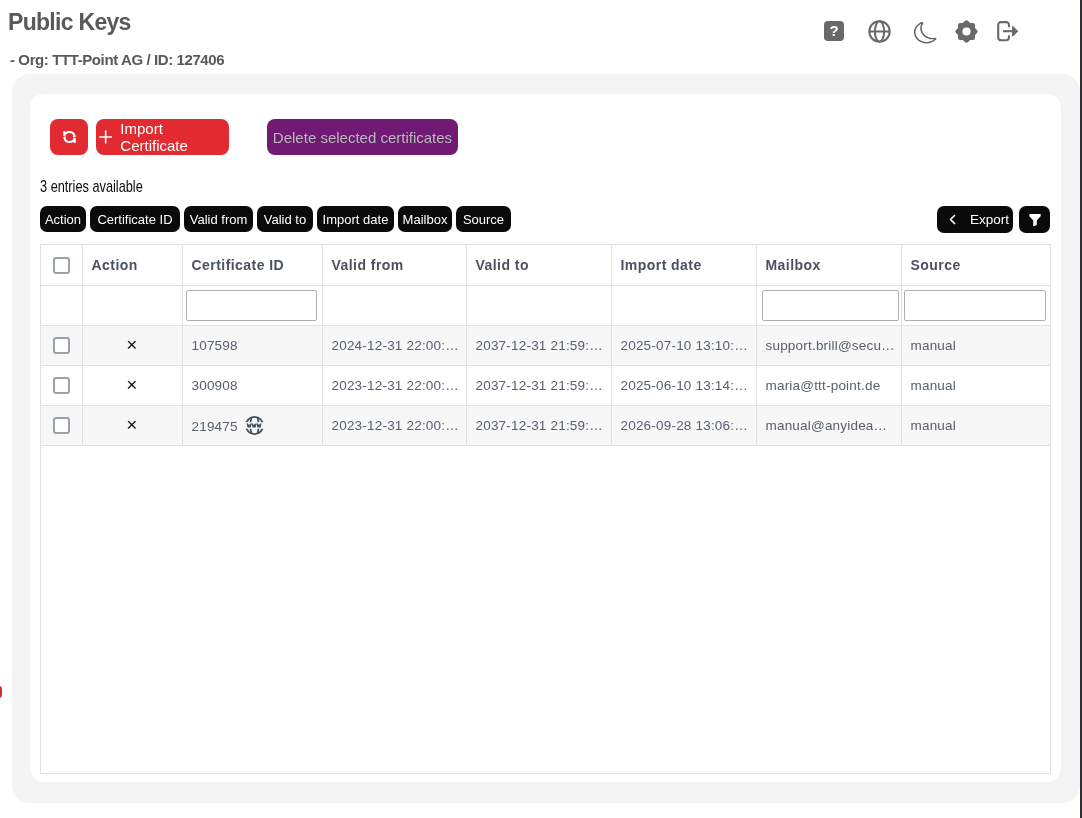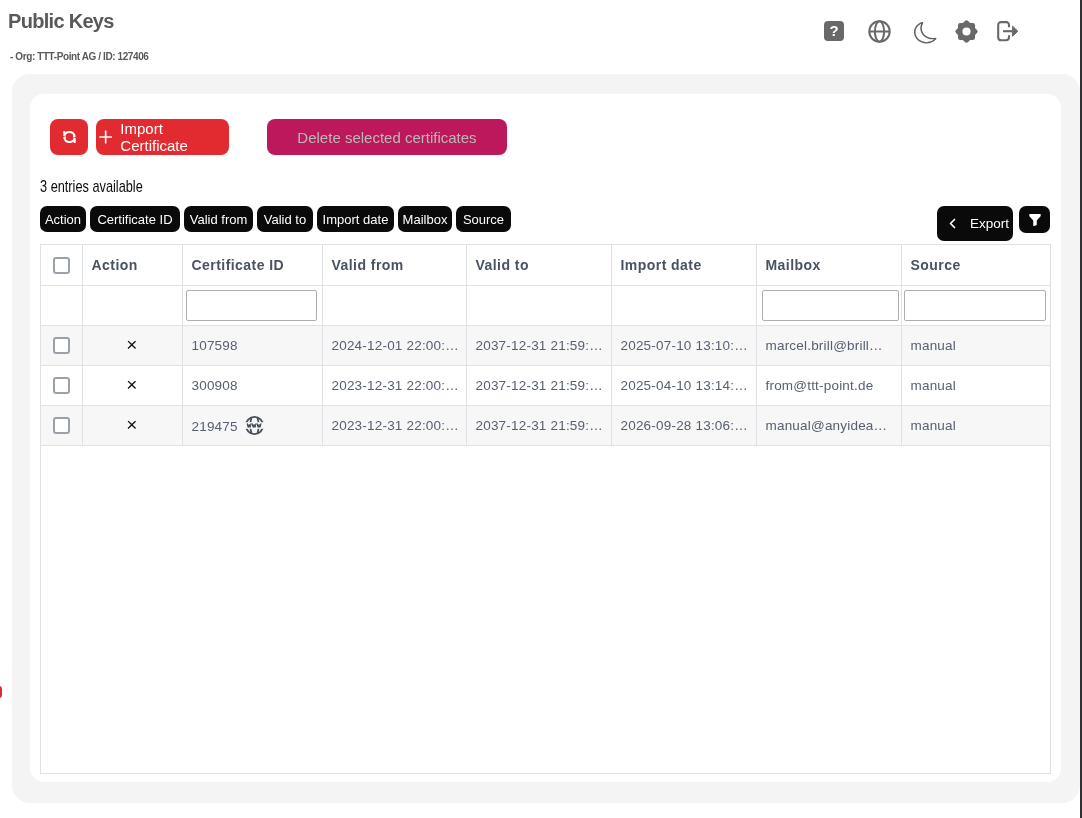--- a/index.html
+++ b/index.html
@@ -1,30 +1,30 @@
 <!DOCTYPE html>
 <html><head>
 <meta charset="utf-8">
 <style>
 *{margin:0;padding:0;box-sizing:border-box}
 html,body{width:1082px;height:818px;background:#fff;font-family:"Liberation Sans",sans-serif;overflow:hidden}
 body{position:relative}
-.title{position:absolute;left:8px;top:9px;font-size:20px;font-weight:bold;color:#595959;letter-spacing:-0.7px;line-height:1.2}
-.subtitle{position:absolute;left:10px;top:51px;font-size:10px;font-weight:bold;color:#595959;letter-spacing:-0.4px}
+.title{position:absolute;left:8px;top:9px;font-size:23px;font-weight:bold;color:#595959;letter-spacing:-0.7px;line-height:1.2}
+.subtitle{position:absolute;left:10px;top:51px;font-size:15px;font-weight:bold;color:#595959;letter-spacing:-0.4px}
 .icon{position:absolute}
 .outer{position:absolute;left:12px;top:74px;width:1068px;height:729px;background:#f4f4f5;border-radius:18px}
 .inner{position:absolute;left:30px;top:94px;width:1031px;height:688px;background:#fff;border-radius:14px}
 .btn{position:absolute;top:119px;height:36px;border-radius:8px;font-size:15px;display:flex;align-items:center;justify-content:center}
 .btn-refresh{left:50px;width:38px;background:#e22b30}
 .btn-import{left:96px;width:133px;background:#e22b30;color:#fff;gap:8px;padding-left:3px}
-.btn-delete{left:267px;width:240px;background:#be185d;color:#b9b9b9}
+.btn-delete{left:267px;width:191px;background:#701a75;color:#b9b9b9}
 .entries{position:absolute;left:40px;top:178px;font-size:17px;color:#0b0b0b;transform:scaleX(0.75);transform-origin:0 50%;line-height:1;letter-spacing:0}
 .chips{position:absolute;left:40px;top:206px;display:flex;gap:4px}
 .chip{background:#0a0a0a;color:#fff;height:26px;border-radius:7px;font-size:13px;display:flex;align-items:center;justify-content:center;white-space:nowrap}
-.export{position:absolute;left:937px;top:206px;width:76px;height:35px;background:#0a0a0a;border-radius:7px;color:#fff;font-size:13.5px;display:flex;align-items:center}
+.export{position:absolute;left:937px;top:206px;width:76px;height:27px;background:#0a0a0a;border-radius:7px;color:#fff;font-size:13.5px;display:flex;align-items:center}
 .funnel{position:absolute;left:1019px;top:206px;width:31px;height:27px;background:#0a0a0a;border-radius:7px;display:flex;align-items:center;justify-content:center}
 .tablebox{position:absolute;left:40px;top:244px;width:1011px;height:530px;border:1px solid #dee2e6;background:#fff}
 table{border-collapse:collapse;table-layout:fixed;width:1009px;font-size:13.5px}
 col.c1{width:41px}col.c2{width:100px}col.c3{width:140px}col.c4{width:144px}col.c5{width:145px}col.c6{width:145px}col.c7{width:145px}col.c8{width:149px}
 th,td{height:40px;padding:0 0 0 9px;border-right:1px solid #dee2e6;border-bottom:1px solid #dee2e6;overflow:hidden;white-space:nowrap;text-align:left;vertical-align:middle}
 th:last-child,td:last-child{border-right:none}
 th{color:#49535f;font-size:14px;letter-spacing:0.45px}
 td{color:#566070;letter-spacing:0.2px}
 tr.stripe td{background:#f7f7f8}
 td.center,th.center{text-align:center;padding:0}
@@ -136,34 +136,34 @@
           <td></td>
           <td></td>
           <td></td>
           <td><input class="finput w2" style=""></td>
           <td><input class="finput w3" style="width: 142px; margin-left: -7px;"></td>
 </tr>
 <tr class="stripe">
 <td class="center"><span class="cb"></span></td>
           <td class="center"><span class="xmark">×</span></td>
           <td>107598</td>
-          <td>2024-12-01 22:00:…</td>
+          <td>2024-12-31 22:00:…</td>
           <td>2037-12-31 21:59:…</td>
           <td>2025-07-10 13:10:…</td>
-          <td>marcel.brill@brill…</td>
+          <td>support.brill@secu…</td>
           <td>manual</td>
 </tr>
 <tr>
 <td class="center"><span class="cb"></span></td>
           <td class="center"><span class="xmark">×</span></td>
           <td>300908</td>
           <td>2023-12-31 22:00:…</td>
           <td>2037-12-31 21:59:…</td>
-          <td>2025-04-10 13:14:…</td>
-          <td>from@ttt-point.de</td>
+          <td>2025-06-10 13:14:…</td>
+          <td>maria@ttt-point.de</td>
           <td>manual</td>
 </tr>
 <tr class="stripe">
 <td class="center"><span class="cb"></span></td>
           <td class="center"><span class="xmark">×</span></td>
           <td>219475<svg class="gicon" width="21" height="21" viewBox="0 0 21 21">
               <g stroke="#454e5c" fill="none" stroke-width="1.8">
                 <circle cx="10.5" cy="10.5" r="8.6"></circle>
                 <path d="M7.6 2.5 C6.0 6 6.0 15 7.6 18.5 M13.4 2.5 C15.0 6 15.0 15 13.4 18.5"></path>
               </g>

